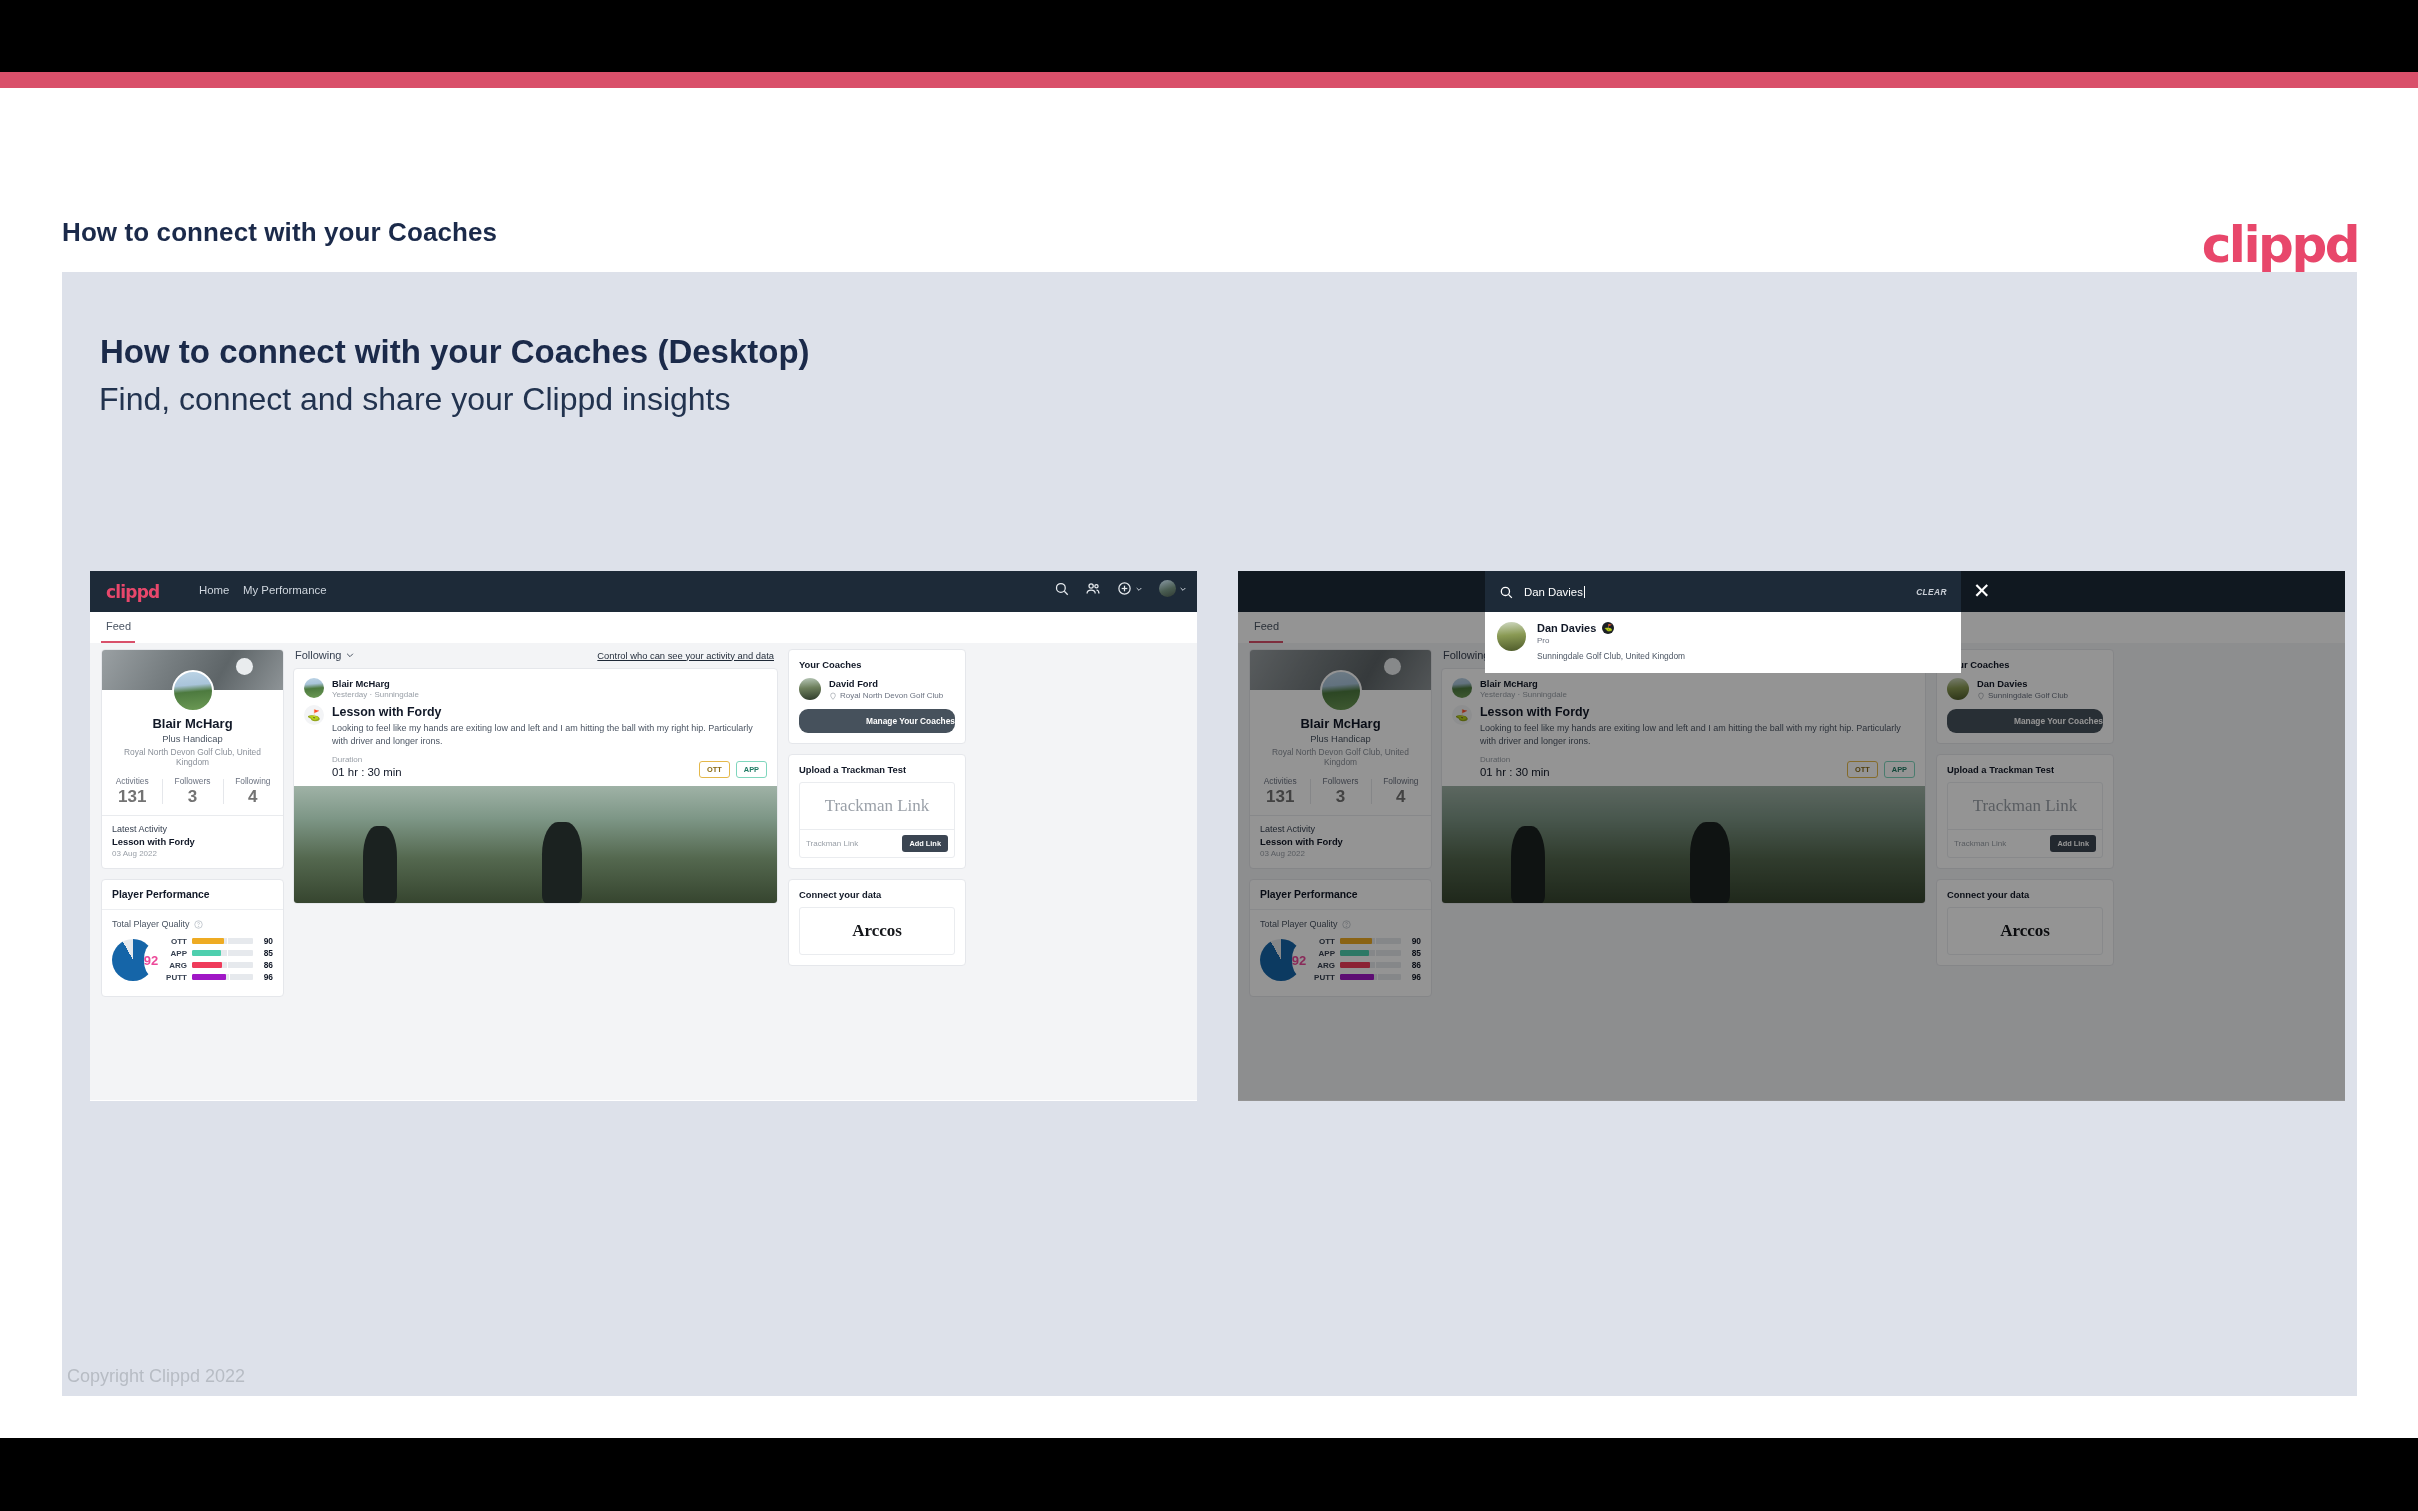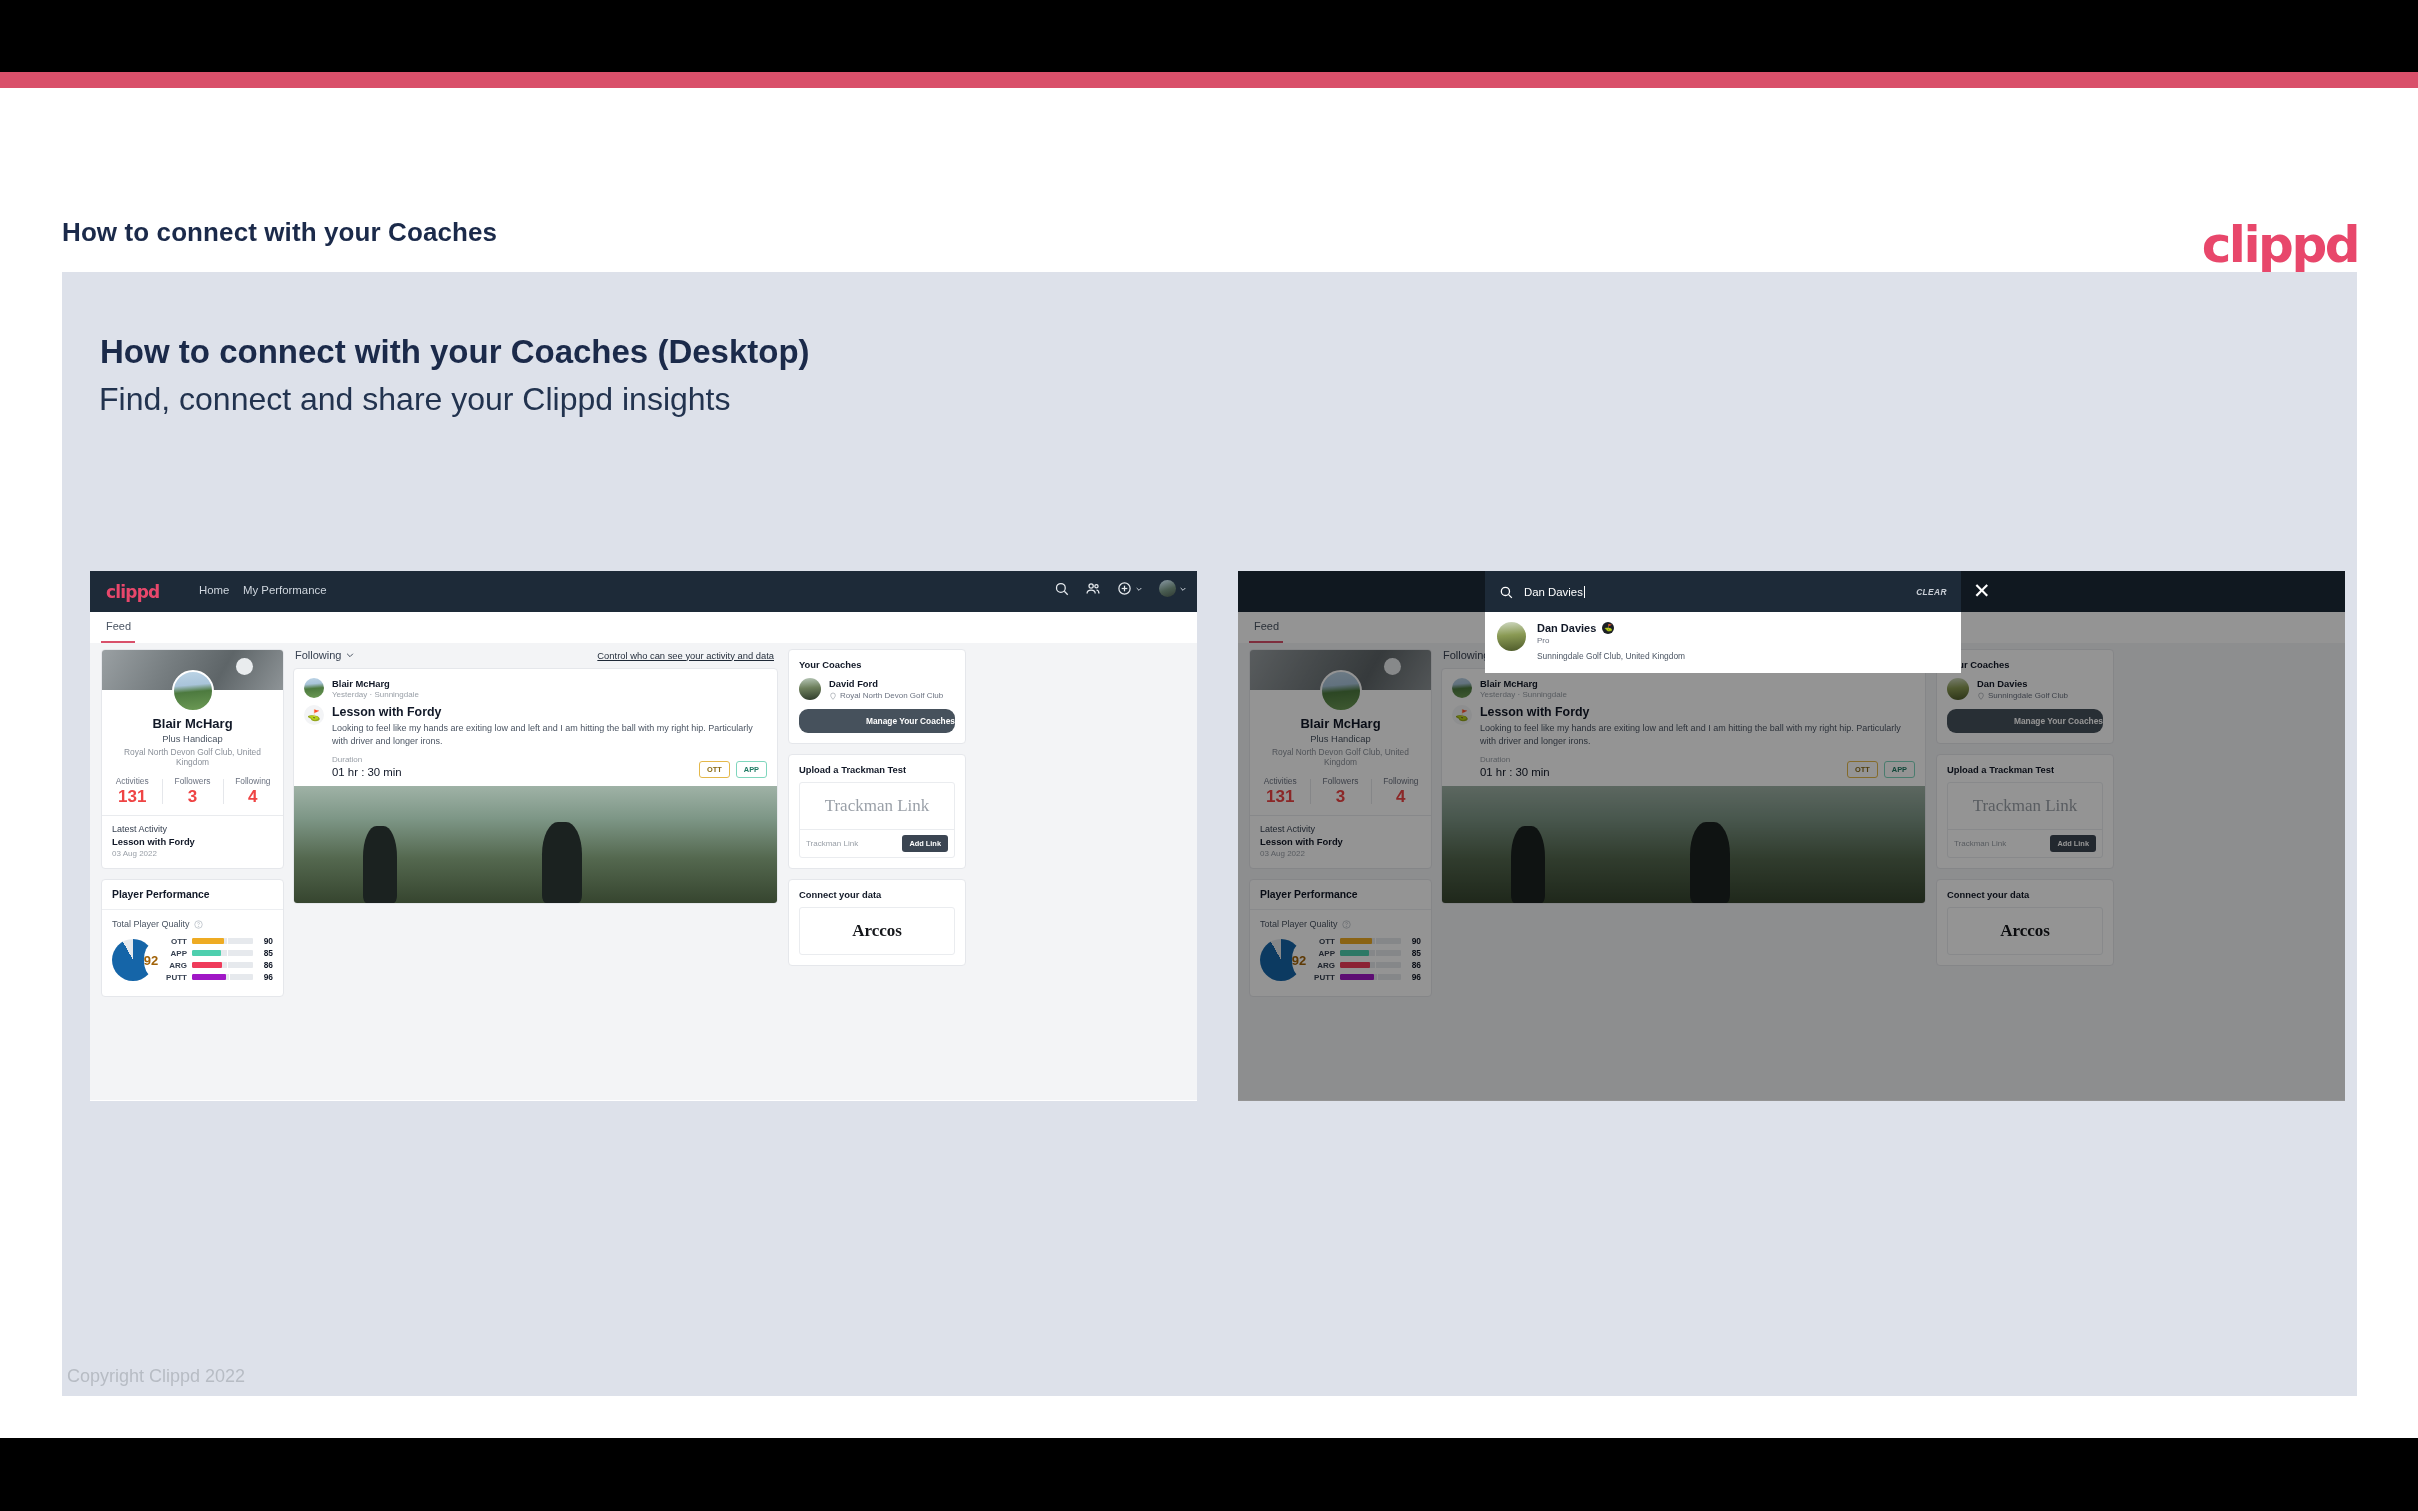--- a/index.html
+++ b/index.html
@@ -66,37 +66,37 @@
   .avatar-big { position:absolute; left:50%; transform:translateX(-50%); top:20px; width:42px; height:42px;
                 border-radius:50%; border:2px solid #fff;
                 background:linear-gradient(175deg,#bcd4e6 0%,#a9c4da 35%,#4d7a3f 52%,#6c9a55 100%); }
   .p-name { text-align:center; margin-top:26px; font-size:13px; font-weight:700; color:#111827; }
   .p-hcp  { text-align:center; font-size:9.4px; color:#4b5563; margin-top:2px; }
   .p-club { text-align:center; font-size:8.4px; color:#8b919a; margin-top:3px; padding:0 6px; }
   .stats { display:flex; margin-top:9px; padding-bottom:8px; }
   .stat { flex:1; text-align:center; position:relative; }
   .stat + .stat:before { content:""; position:absolute; left:0; top:3px; bottom:3px; width:1px; background:#e5e7eb; }
   .stat .lab { font-size:8.4px; color:#6b7280; }
-  .stat .val { font-size:17px; font-weight:700; color:#ef4444; margin-top:1px; }
+  .stat .val { font-size:17px; font-weight:700; color:#737373; margin-top:1px; }
   .latest { border-top:1px solid #e9ebee; padding:8px 10px 10px; }
   .latest .t1 { font-size:9px; color:#374151; }
   .latest .t2 { font-size:9.4px; font-weight:700; color:#111827; margin-top:2px; }
   .latest .t3 { font-size:8px; color:#9aa0a8; margin-top:2px; }
 
   .perf-card { position:relative; width:183px; margin-top:10px; background:#fff;
                border:1px solid #e5e7eb; border-radius:4px; overflow:hidden; }
   .perf-head { padding:9px 10px; font-size:10.4px; font-weight:700; color:#111827; border-bottom:1px solid #eceef1; }
   .perf-body { padding:9px 10px 12px; }
   .tpq-lab { font-size:9px; color:#4b5563; display:flex; align-items:center; gap:4px; }
   .tpq-row { display:flex; align-items:center; gap:9px; margin-top:7px; }
   .donut { width:42px; height:42px; border-radius:50%;
            background:conic-gradient(#1565a8 0 92%, #e6e9ed 92% 100%);
            display:flex; align-items:center; justify-content:center; flex:none; }
   .donut-in { width:30px; height:30px; border-radius:50%; background:#fff; display:flex;
-              align-items:center; justify-content:center; font-size:13px; font-weight:700; color:#a16207;margin-left:36px; }
+              align-items:center; justify-content:center; font-size:13px; font-weight:700; color:#ec4899;margin-left:36px; }
   .bars { flex:1; }
   .bar-row { display:flex; align-items:center; gap:5px; margin-bottom:2px; }
   .bar-lab { width:24px; font-size:8px; font-weight:700; color:#374151; text-align:right; }
   .bar-track { position:relative; flex:1; height:6px; background:#e6e9ed; border-radius:1px; overflow:hidden; }
   .bar-fill { position:absolute; left:0; top:0; bottom:0; border-radius:1px; }
   .bar-tick { position:absolute; top:-1px; bottom:-1px; width:1.5px; background:#fff; }
   .bar-val { width:15px; font-size:8.4px; font-weight:700; color:#111827; text-align:right; }
 
   
   .follow-row { display:flex; align-items:center; justify-content:space-between; padding:0 4px 7px 2px; }

